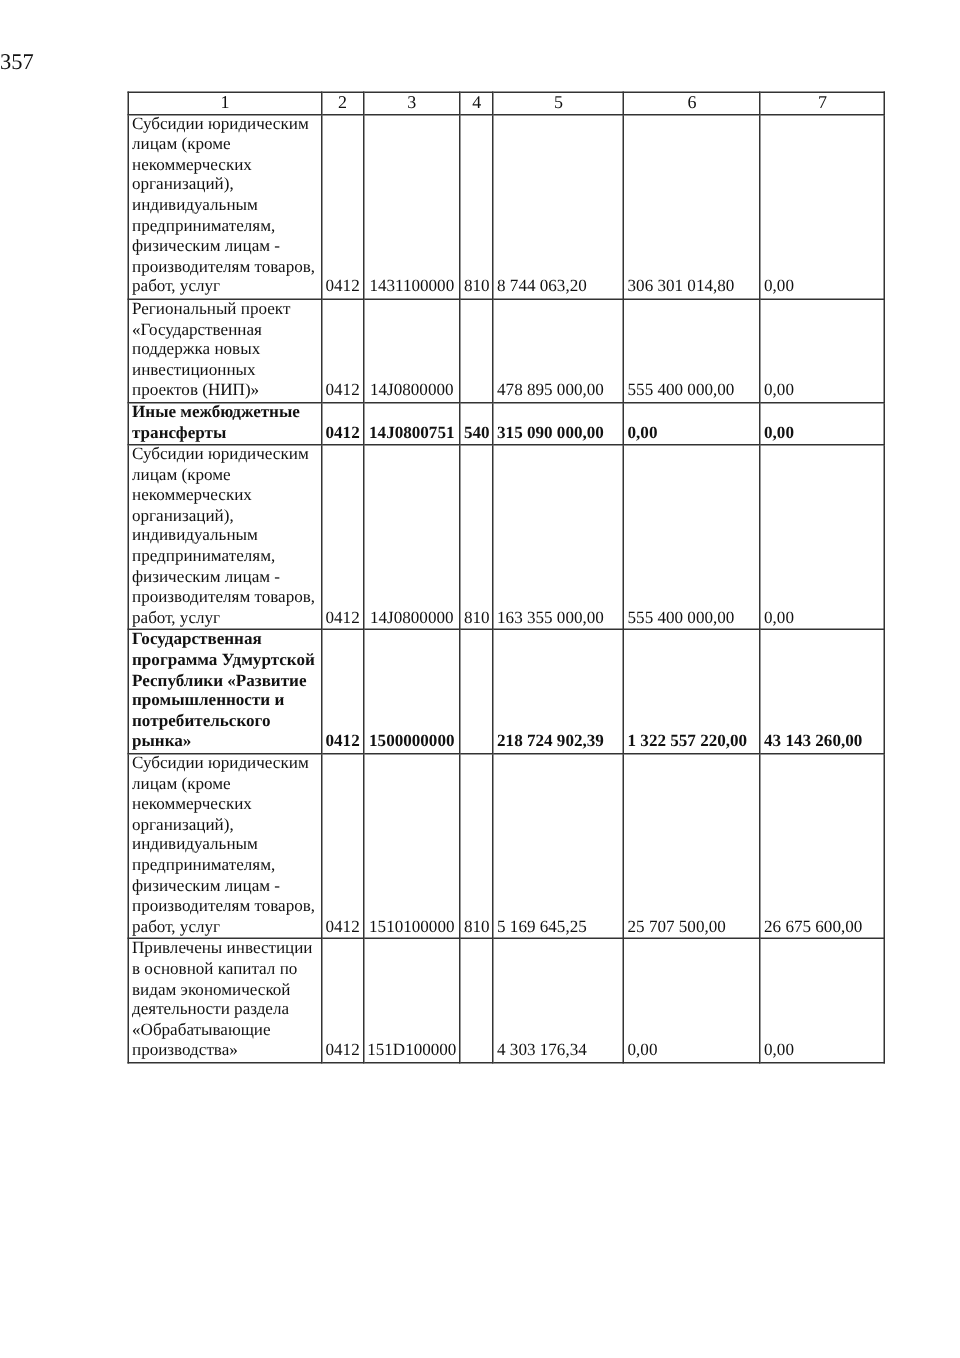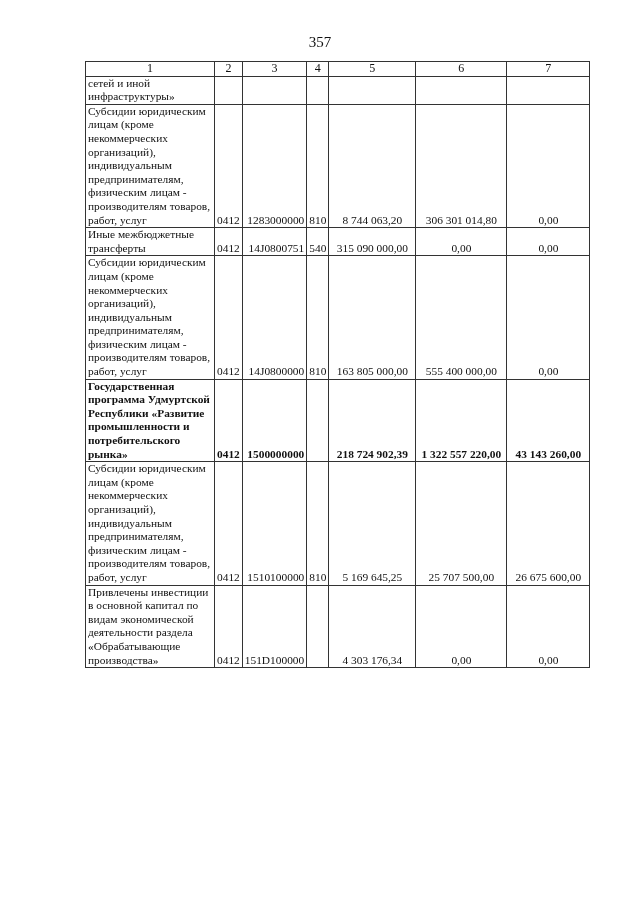--- a/index.html
+++ b/index.html
@@ -1,26 +1,26 @@
 <!DOCTYPE html>
 <html><head>
   <meta charset="utf-8">
   <style>
     html, body { margin: 0; padding: 0; background: #ffffff; }
     body { width: 640px; height: 905px; position: relative; overflow: hidden;
       font-family: "Liberation Serif", "DejaVu Serif", serif; color: #111; }
-    .page-number { position: absolute; top: 34px; left: 0; width: 640px; text-align: center;
+    .page-number { position: absolute; top: 34px; left: 0; width: 640px; 
       font-size: 15px; }
     table.budget { position: absolute; left: 85px; top: 61px; border-collapse: collapse;
       table-layout: fixed; font-size: 11.4px; line-height: 13.6px; }
     table.budget td, table.budget th { border: 1px solid #333; padding: 0 2px; vertical-align: bottom; }
     table.budget th { font-weight: normal; text-align: center; height: 13px; font-size: 12px; vertical-align: middle; }
     td.c1 { text-align: left; vertical-align: top; padding-left: 3px; }
-    td.c2, td.c3, td.c4 { text-align: right; white-space: nowrap; }
-    td.num { text-align: center; white-space: nowrap; padding-right: 0; }
+    td.c2, td.c3, td.c4 { text-align: center; white-space: nowrap; }
+    td.num { text-align: left; white-space: nowrap; padding-right: 0; }
     tr.bold td { font-weight: bold; }
     .c1w { width: 129px; } .c2w { width: 25px; } .c3w { width: 55px; } .c4w { width: 17px; }
     .c5w { width: 87px; } .c6w { width: 91px; } .c7w { width: 83px; }
   </style>
 </head>
 <body>
 
 <div class="page-number">357</div>
 
 <table class="budget">
@@ -38,53 +38,53 @@
       <th>1</th>
       <th>2</th>
       <th>3</th>
       <th>4</th>
       <th>5</th>
       <th>6</th>
       <th>7</th>
     </tr>
   </thead>
   <tbody id="tbody">
-      <tr style="height: 26px;">
-    <td class="c1">сетей и иной инфраструктуры»</td>
-    <td class="c2"></td>
-    <td class="c3"></td>
-    <td class="c4"></td>
-    <td class="num"></td>
-    <td class="num"></td>
-    <td class="num"></td>
-  </tr>
       <tr style="height: 112px;">
     <td class="c1">Субсидии юридическим лицам (кроме некоммерческих организаций), индивидуальным предпринимателям, физическим лицам - производителям товаров, работ, услуг</td>
     <td class="c2">0412</td>
-    <td class="c3">1283000000</td>
+    <td class="c3">1431100000</td>
     <td class="c4">810</td>
     <td class="num">8 744 063,20</td>
     <td class="num">306 301 014,80</td>
     <td class="num">0,00</td>
   </tr>
-      <tr style="height: 23px;">
+      <tr style="height: 64px;">
+    <td class="c1">Региональный проект «Государственная поддержка новых инвестиционных проектов (НИП)»</td>
+    <td class="c2">0412</td>
+    <td class="c3">14J0800000</td>
+    <td class="c4"></td>
+    <td class="num">478 895 000,00</td>
+    <td class="num">555 400 000,00</td>
+    <td class="num">0,00</td>
+  </tr>
+      <tr style="height: 23px; font-weight: bold;">
     <td class="c1">Иные межбюджетные трансферты</td>
     <td class="c2">0412</td>
     <td class="c3">14J0800751</td>
     <td class="c4">540</td>
     <td class="num">315 090 000,00</td>
     <td class="num">0,00</td>
     <td class="num">0,00</td>
   </tr>
       <tr style="height: 115px;">
     <td class="c1">Субсидии юридическим лицам (кроме некоммерческих организаций), индивидуальным предпринимателям, физическим лицам - производителям товаров, работ, услуг</td>
     <td class="c2">0412</td>
     <td class="c3">14J0800000</td>
     <td class="c4">810</td>
-    <td class="num">163 805 000,00</td>
+    <td class="num">163 355 000,00</td>
     <td class="num">555 400 000,00</td>
     <td class="num">0,00</td>
   </tr>
       <tr class="bold" style="height: 74px; margin-top: 44px;">
     <td class="c1">Государственная программа Удмуртской Республики «Развитие промышленности и потребительского рынка»</td>
     <td class="c2">0412</td>
     <td class="c3">1500000000</td>
     <td class="c4"></td>
     <td class="num">218 724 902,39</td>
     <td class="num">1 322 557 220,00</td>

